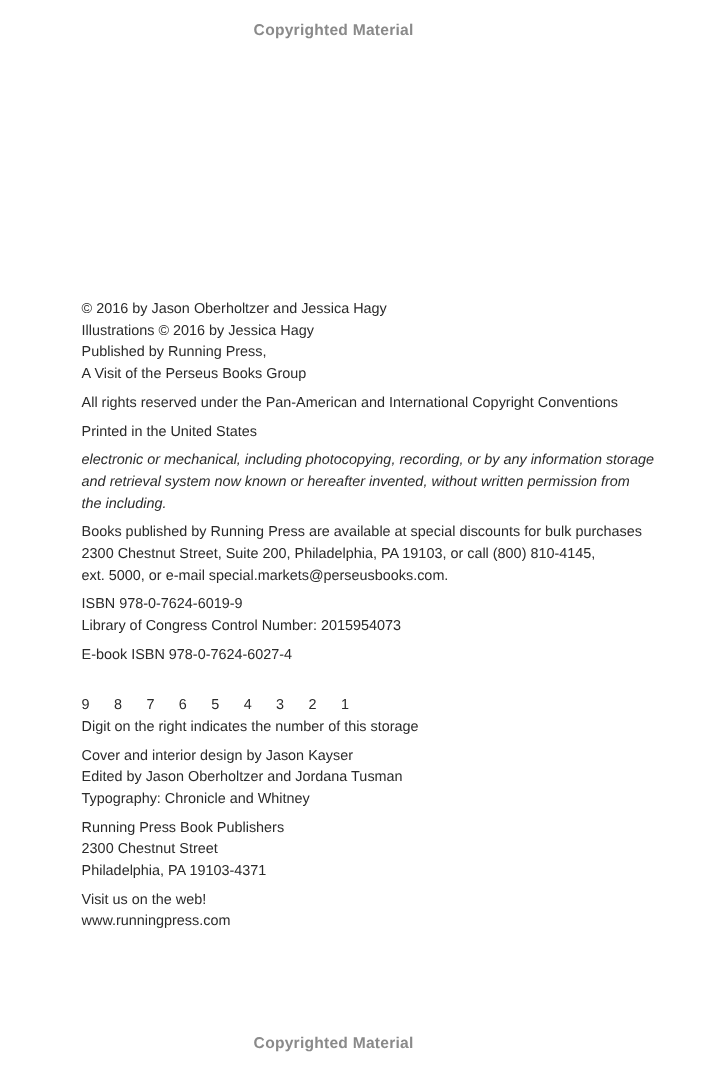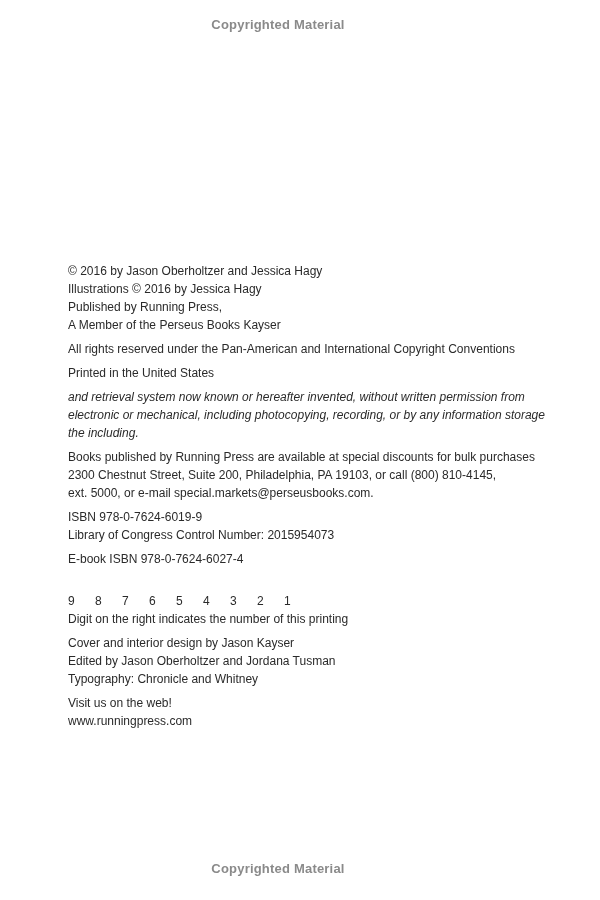--- a/index.html
+++ b/index.html
@@ -24,21 +24,21 @@
     font-weight: bold;
     letter-spacing: 0.2px;
     color: #8a8a8a;
     white-space: nowrap;
   }
   .watermark.top { top: 17px; }
   .watermark.bottom { top: 861px; }
   .colophon {
     position: absolute;
     left: 68px;
-    top: 262px;
+    top: 248px;
     width: 520px;
     color: #2a2a2a;
     font-size: 12px;
     line-height: 18px;
   }
   .para { margin-bottom: 6px; }
   .line { white-space: nowrap; }
   .italic { font-style: italic; }
   .printing-digits { word-spacing: 17px; margin-top: 24px; }
 </style>
@@ -48,63 +48,68 @@
 <div class="page">
 
   <div class="watermark top">Copyrighted Material</div>
 
   <div class="colophon">
 
     <div class="para">
       <div class="line">© 2016 by Jason Oberholtzer and Jessica Hagy</div>
       <div class="line">Illustrations © 2016 by Jessica Hagy</div>
       <div class="line">Published by Running Press,</div>
-      <div class="line">A Member of the Perseus Books Kayser</div>
+      <div class="line">A Visit of the Perseus Books Group</div>
     </div>
 
     <div class="para">
       <div class="line">All rights reserved under the Pan-American and International Copyright Conventions</div>
     </div>
 
     <div class="para">
       <div class="line">Printed in the United States</div>
     </div>
 
     <div class="para italic">
+      <div class="line">electronic or mechanical, including photocopying, recording, or by any information storage</div>
       <div class="line">and retrieval system now known or hereafter invented, without written permission from</div>
-      <div class="line">electronic or mechanical, including photocopying, recording, or by any information storage</div>
       <div class="line">the including.</div>
     </div>
 
     <div class="para">
       <div class="line">Books published by Running Press are available at special discounts for bulk purchases</div>
       <div class="line">2300 Chestnut Street, Suite 200, Philadelphia, PA 19103, or call (800) 810-4145,</div>
       <div class="line">ext. 5000, or e-mail special.markets@perseusbooks.com.</div>
     </div>
 
     <div class="para">
       <div class="line">ISBN 978-0-7624-6019-9</div>
       <div class="line">Library of Congress Control Number: 2015954073</div>
     </div>
 
     <div class="para">
       <div class="line">E-book ISBN 978-0-7624-6027-4</div>
     </div>
 
     <div class="para">
       <div class="line printing-digits">9 8 7 6 5 4 3 2 1</div>
-      <div class="line">Digit on the right indicates the number of this printing</div>
+      <div class="line">Digit on the right indicates the number of this storage</div>
     </div>
 
     <div class="para">
       <div class="line">Cover and interior design by Jason Kayser</div>
       <div class="line">Edited by Jason Oberholtzer and Jordana Tusman</div>
       <div class="line">Typography: Chronicle and Whitney</div>
     </div>
 
+    <div class="para">
+      <div class="line">Running Press Book Publishers</div>
+      <div class="line">2300 Chestnut Street</div>
+      <div class="line">Philadelphia, PA 19103-4371</div>
+    </div>
 
     <div class="para">
       <div class="line">Visit us on the web!</div>
       <div class="line">www.runningpress.com</div>
     </div>
 
   </div>
 
   <div class="watermark bottom">Copyrighted Material</div>
 

